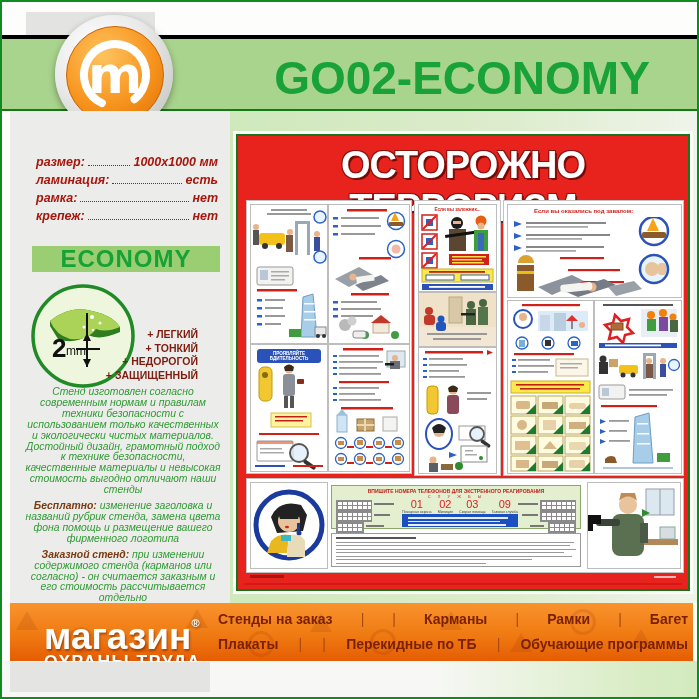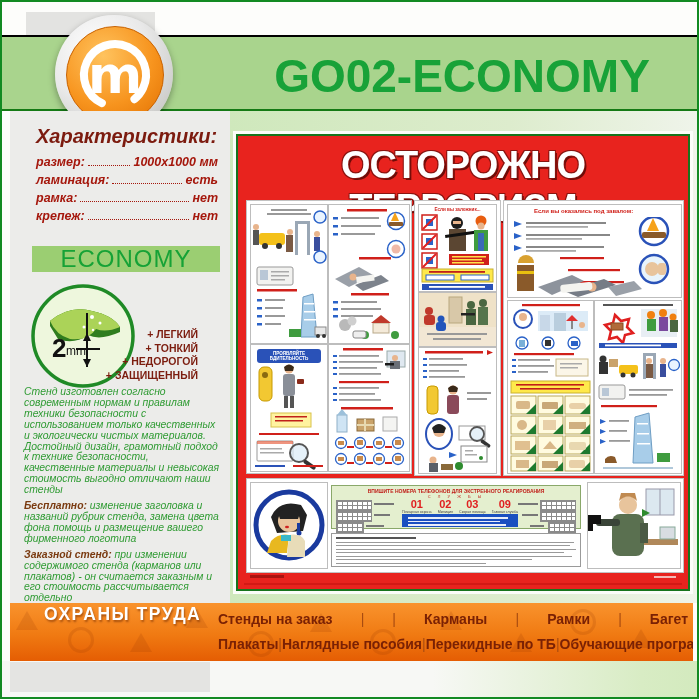--- a/index.html
+++ b/index.html
@@ -1,42 +1,42 @@
 <!DOCTYPE html>
 <html><head>
 <meta charset="utf-8">
 <style>
   html,body{margin:0;padding:0;background:#888;}
   .page{position:relative;width:699px;height:699px;background:#fdfdfb;border:2px solid #128a22;
         box-sizing:border-box;font-family:"Liberation Sans",sans-serif;overflow:hidden;margin:0 auto;}
   
   .logo-tab{position:absolute;left:24px;top:10px;width:129px;height:24px;background:#e3e3e1;}
   .header-band{position:absolute;left:0;top:33px;width:695px;height:76px;background:#a9d48d;
-        border-top:2px solid #000000;border-bottom:2px solid #157a15;box-sizing:border-box;}
+        border-top:4px solid #000000;border-bottom:2px solid #157a15;box-sizing:border-box;}
   .header-title{position:absolute;left:230px;top:12px;width:460px;text-align:center;
         font-size:46px;font-weight:900;color:#18a238;letter-spacing:0;}
   .logo{position:absolute;left:53px;top:13px;width:118px;height:118px;border-radius:50%;
         background:radial-gradient(circle at 35% 30%,#ffffff 0%,#e9e9e9 45%,#cfcfcd 75%,#b5b5b3 100%);
         box-shadow:0 3px 7px rgba(0,0,0,.35);}
   .logo-inner{position:absolute;left:11px;top:11px;width:96px;height:96px;border-radius:50%;
         background:radial-gradient(circle at 38% 30%,#ffc35e 0%,#f7941e 55%,#e06e00 100%);
         border:1px solid #c96200;}
   
   .sidebar{position:absolute;left:8px;top:109px;width:220px;height:492px;background:#ececea;}
   .char-title{position:absolute;left:26px;top:14px;font-size:20px;font-weight:700;font-style:italic;color:#7c1b0f;}
   .specs{position:absolute;left:26px;right:12px;top:44px;}
   .spec{display:flex;align-items:baseline;height:18px;font-size:12.5px;font-style:italic;font-weight:700;color:#a5170c;}
   .spec .dots{flex:1;border-bottom:1.5px dotted #a5170c;margin:0 3px 3px;}
   .economy-band{position:absolute;left:22px;top:135px;width:188px;height:26px;background:#9bce72;
-        text-align:center;font-size:24px;font-weight:400;color:#16a236;line-height:26px;letter-spacing:1px;}
+        text-align:center;font-size:24px;font-weight:700;color:#16a236;line-height:26px;letter-spacing:1px;}
   .feat{position:absolute;right:32px;top:217px;text-align:right;font-size:10.5px;font-weight:700;
         color:#7c1d0f;line-height:13.5px;}
   .paras{position:absolute;left:14px;right:8px;top:276px;font-size:10.4px;line-height:10.9px;
         font-style:italic;color:#2f9b33;}
-  .paras p{margin:0 0 5px 0;}
+  .paras p{margin:0 0 5px 0;text-align:center;}
   .paras b{color:#7a3a10;}
   
   .main-area{position:absolute;left:228px;top:109px;width:467px;height:492px;
         background:linear-gradient(90deg,#cfe8bc 0%,#ddecc e 60%,#eff4ea 100%);}
   .main-area{background:linear-gradient(90deg,#cfe8bc 0%,#ddeccd 60%,#eff4ea 100%);}
   
   .poster{position:absolute;left:234px;top:132px;width:450px;height:453px;background:#e8231e;
         border:2px solid #17741c;box-shadow:0 0 0 3px #fbfdf9;box-sizing:content-box;}
   .poster-title{position:absolute;left:0;top:8px;width:450px;text-align:center;font-size:38px;
         font-weight:900;color:#fff;letter-spacing:-1px;
@@ -55,21 +55,21 @@
   .phone-box{position:absolute;left:84px;top:6px;width:250px;height:44px;background:#e4efcf;
         border:1px solid #8aa86a;box-sizing:border-box;}
   .ph-head{position:absolute;left:0;top:2px;width:100%;text-align:center;font-size:5px;font-weight:700;color:#c0201a;}
   .ph-sub{position:absolute;left:0;top:8px;width:100%;text-align:center;font-size:4px;letter-spacing:3px;color:#c0201a;}
   .cells{position:absolute;width:34px;height:9px;border:1px solid #8a8a8a;background:
         repeating-linear-gradient(90deg,#8a8a8a 0 1px,transparent 1px 5px),
         repeating-linear-gradient(0deg,#8a8a8a 0 1px,transparent 1px 4px),#fff;}
   .glab{position:absolute;width:20px;height:2px;background:#777;}
   .numrow{position:absolute;left:70px;top:13px;width:116px;display:flex;justify-content:space-between;}
   .num{text-align:center;}
-  .num .n{font-size:11px;font-weight:700;color:#e02020;line-height:11px;}
+  .num .n{font-size:11px;font-weight:400;color:#e02020;line-height:11px;}
   .num .c{font-size:3.6px;color:#444;}
   .bluebox{position:absolute;left:70px;top:28px;width:116px;height:13px;background:#1a50c0;}
   .bluebox i{position:absolute;left:6px;height:1.5px;background:#fff;opacity:.9;}
   .fineprint{position:absolute;left:84px;top:54px;width:250px;height:34px;border:1px solid #9a9a9a;
         background:#fff;box-sizing:border-box;}
   .fineprint i{position:absolute;left:4px;height:1.4px;background:#9a9a9a;}
   
   .bottom-bar{position:absolute;left:8px;top:601px;width:683px;height:58px;
         background:linear-gradient(180deg,#f9932d 0%,#f07a12 55%,#e55d03 100%);overflow:hidden;}
   .wm{position:absolute;width:0;height:0;border-left:11px solid transparent;border-right:11px solid transparent;
@@ -101,21 +101,20 @@
   <div class="logo">
     <div class="logo-inner">
       <svg width="96" height="96" viewBox="0 0 96 96">
         <circle cx="48" cy="48" r="31" fill="none" stroke="#ffffff" stroke-width="8" stroke-dasharray="160 40" transform="rotate(115 48 48)" stroke-linecap="round"></circle>
         <text x="48" y="66" text-anchor="middle" font-family="DejaVu Sans, sans-serif" font-size="52" font-weight="bold" fill="#ffffff">m</text>
       </svg>
     </div>
   </div>
 
   <div class="sidebar">
-    <div class="char-title">Характеристики:</div>
     <div class="specs">
       <div class="spec">
           <span>размер:</span>
           <span class="dots"></span>
           <span>1000x1000  мм</span>
         </div>
       <div class="spec">
           <span>ламинация:</span>
           <span class="dots"></span>
           <span>есть</span>
@@ -153,21 +152,21 @@
     <div class="feat">
       <div>+ ЛЕГКИЙ</div>
       <div>+ ТОНКИЙ</div>
       <div>+ НЕДОРОГОЙ</div>
       <div>+ ЗАЩИЩЕННЫЙ</div>
     </div>
 
     <div class="paras">
       <p><span>Стенд изготовлен согласно современным нормам и правилам техники безопасности с использованием только качественных и экологически чистых материалов. Достойный дизайн, грамотный подход к технике безопасности, качественные материалы и невысокая стоимость выгодно отличают наши стенды</span><b></b><span></span></p>
       <p><span></span><b>Бесплатно:</b><span> изменение заголовка и названий рубрик стенда, замена цвета фона помощь и размещение вашего фирменного логотипа</span></p>
-      <p><span></span><b>Заказной стенд:</b><span> при изменении содержимого стенда (карманов или плакатов) - он считается заказным и его стоимость рассчитывается отдельно</span></p>
+      <p><span></span><b>Заказной стенд:</b><span> при изменении содержимого стенда (карманов или согласно) - он считается заказным и его стоимость рассчитывается отдельно</span></p>
       <p><span>Изготавливаем </span><b>стенды на заказ</b><span> - любого размера, любой комплектации, любого дизайна и оформления</span></p>
     </div>
   </div>
 
   <div class="main-area"></div>
 
   <div class="poster">
     <div class="poster-title">ОСТОРОЖНО ТЕРРОРИЗМ</div>
 
     <div class="sheet" style="left:8px;top:64px;width:164px;height:272px;">
@@ -702,38 +701,38 @@
     <div class="wm" style="left:176px;top:6px;"></div>
     <div class="wm c" style="left:238px;top:28px;"></div>
     <div class="wm" style="left:300px;top:10px;"></div>
     <div class="wm c" style="left:360px;top:26px;"></div>
     <div class="wm" style="left:430px;top:8px;"></div>
     <div class="wm" style="left:500px;top:30px;"></div>
     <div class="wm c" style="left:560px;top:6px;"></div>
     <div class="wm" style="left:620px;top:26px;"></div>
 
     <div class="brand">
+      <div class="l1"><span>магазин</span><span class="reg">®</span></div>
       <div class="l2">ОХРАНЫ ТРУДА</div>
     </div>
 
     <div class="menu">
       <div class="menu-row r1">
         <span class="mi">Стенды на заказ</span>
         <span class="sep">|</span>
         <span class="sep">|</span>
         <span class="mi">Карманы</span>
         <span class="sep">|</span>
         <span class="mi">Рамки</span>
         <span class="sep">|</span>
         <span class="mi">Багет</span>
       </div>
       <div class="menu-row r2">
         <span class="mi">Плакаты</span>
         <span class="sep">|</span>
-        <span class="mi">Наглядные пособия</span>
         <span class="sep">|</span>
         <span class="mi">Перекидные по ТБ</span>
         <span class="sep">|</span>
         <span class="mi">Обучающие программы</span>
       </div>
     </div>
   </div>
 
   <div class="bottom-strip">
     <div class="strip-gray"></div>

